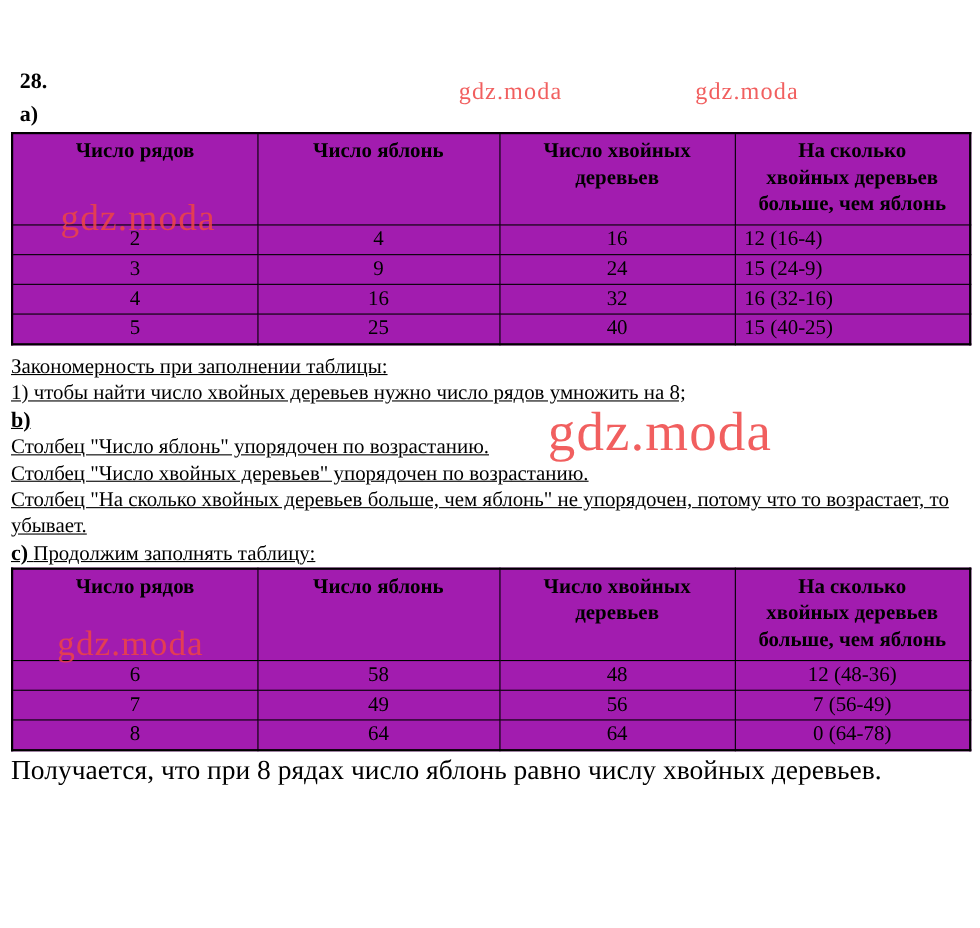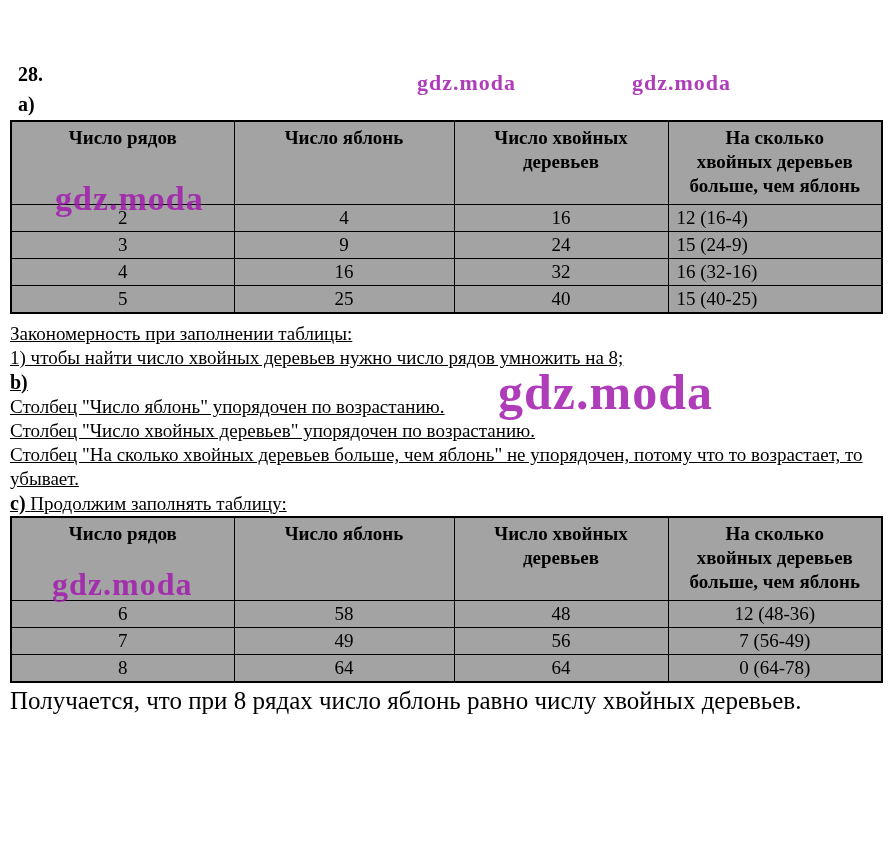--- a/index.html
+++ b/index.html
@@ -17,21 +17,21 @@
 
   .problem-number { font-weight: bold; font-size: 20px; line-height: 24px; margin-left: 8px; }
   .section-label { font-weight: bold; font-size: 20px; }
   .label-line { margin: 6px 0 2px 8px; line-height: 24px; }
 
   table.data-table {
     width: 873px;
     border-collapse: collapse;
     border: 2px solid #000;
     table-layout: fixed;
-    background: #a3a3a3;
+    background: #a21caf;
   }
   .data-table th, .data-table td { border: 1px solid #000; font-size: 19px; }
   .data-table th {
     font-weight: bold;
     text-align: center;
     vertical-align: top;
     padding: 4px 6px 6px 6px;
     white-space: pre-line;
     line-height: 24px;
   }
@@ -44,22 +44,22 @@
   .data-table td.left-col { text-align: left; padding-left: 8px; }
 
   .text-block { font-size: 19px; line-height: 24px; margin-top: 8px; width: 871px; text-decoration: underline; }
   .text-block .line { min-height: 24px; }
 
   .conclusion { font-size: 25px; line-height: 24px; margin-top: 6px; }
 
   .wm {
     position: absolute;
     font-family: "Liberation Serif", serif;
-    font-weight: bold;
-    color: #a21caf;
+    font-weight: normal;
+    color: #ef4444;
     opacity: 0.85;
     letter-spacing: 1px;
     z-index: 5;
     pointer-events: none;
     white-space: nowrap;
   }
   .wm-top-center { left: 417px; top: 70px;  font-size: 22px; }
   .wm-top-right  { left: 632px; top: 70px;  font-size: 22px; }
   .wm-table-a    { left: 55px;  top: 180px; font-size: 34px; }
   .wm-large      { left: 498px; top: 363px; font-size: 50px; }

